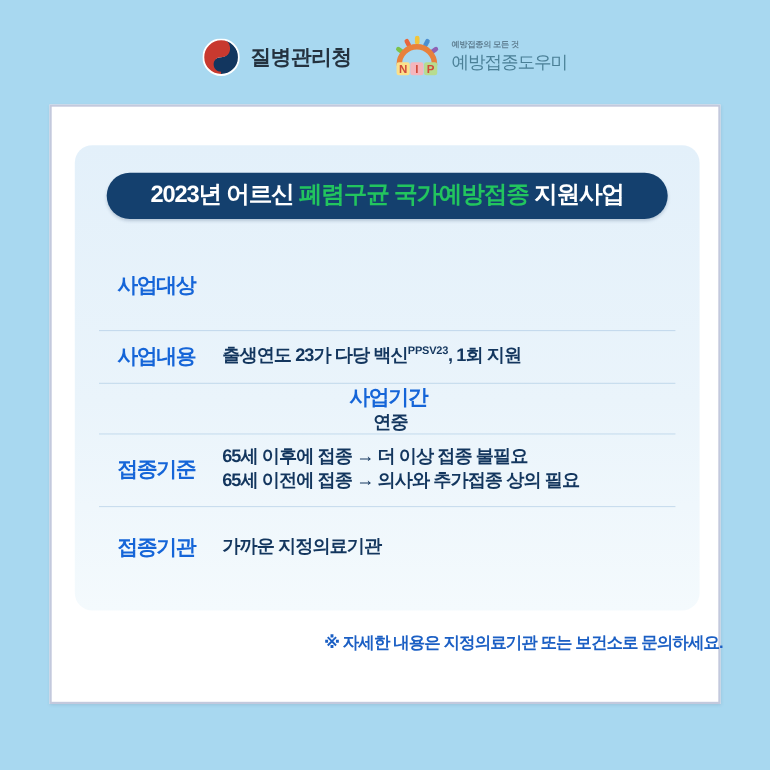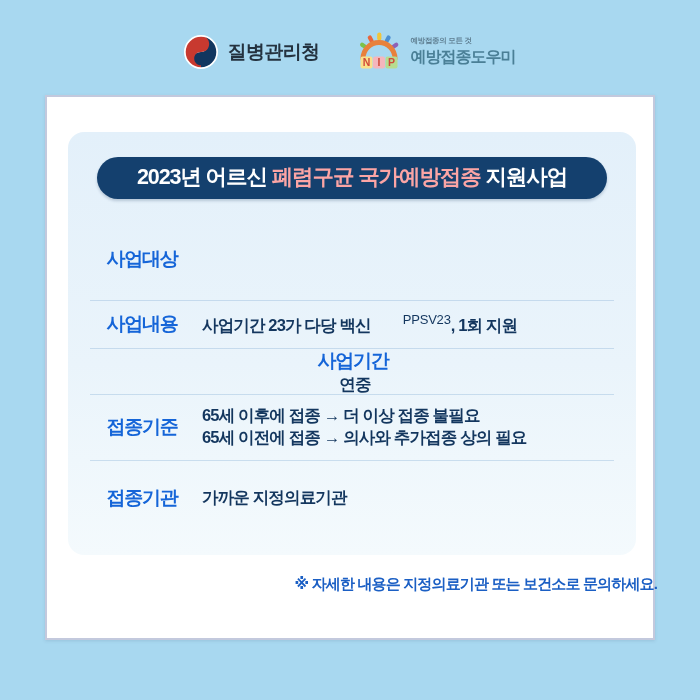--- a/index.html
+++ b/index.html
@@ -63,21 +63,21 @@
   #nip-tagline {
     font-size: 7.5px;
     font-weight: 700;
     color: #5f7f92;
     letter-spacing: -0.3px;
     white-space: nowrap;
   }
 
   #nip-title {
     font-size: 16px;
-    font-weight: 700;
+    font-weight: 400;
     color: #4a7f96;
     letter-spacing: -1px;
     white-space: nowrap;
   }
 
   
   #card {
     position: absolute;
     left: 45px;
     top: 95px;
@@ -116,21 +116,21 @@
 
   #title-text {
     font-size: 21.5px;
     font-weight: 700;
     letter-spacing: -1.1px;
     color: #ffffff;
     white-space: nowrap;
     line-height: 1;
   }
 
-  #title-text .hl { color: #fca5a5; }
+  #title-text .hl { color: #22c55e; }
 
   
   #rows {
     position: absolute;
     left: 0;
     top: 86px;
     width: 568px;
   }
 
   .row {
@@ -170,25 +170,24 @@
   .row-main {
     font-size: 16.5px;
     font-weight: 700;
     color: #13365e;
     letter-spacing: -0.85px;
     line-height: 1.33;
     white-space: nowrap;
   }
 
   .row-main sup {
-    font-size: 13px;
-    font-weight: 400;
+    font-size: 10px;
+    font-weight: 700;
     vertical-align: super;
     letter-spacing: -0.2px;
-    margin-left: 32px;
   }
 
   .row-note {
     margin-top: 3px;
     font-size: 12.5px;
     font-weight: 700;
     color: #2f6cc4;
     letter-spacing: -0.75px;
     line-height: 1.25;
     white-space: nowrap;
@@ -270,21 +269,21 @@
 
     <div id="rows">
 
       <div class="row" id="row-target">
         <div class="row-label">사업대상</div>
       </div>
 
       <div class="row" id="row-content">
         <div class="row-label">사업내용</div>
         <div class="row-body">
-          <div class="row-main"><span>사업기간 23가 다당 백신</span><sup>PPSV23</sup><span>, 1회 지원</span></div>
+          <div class="row-main"><span>출생연도 23가 다당 백신</span><sup>PPSV23</sup><span>, 1회 지원</span></div>
         </div>
       </div>
 
       <div class="row" id="row-period">
         <div class="row-label">사업기간</div>
         <div class="row-body">
           <div class="row-main">연중</div>
         </div>
       </div>
 

